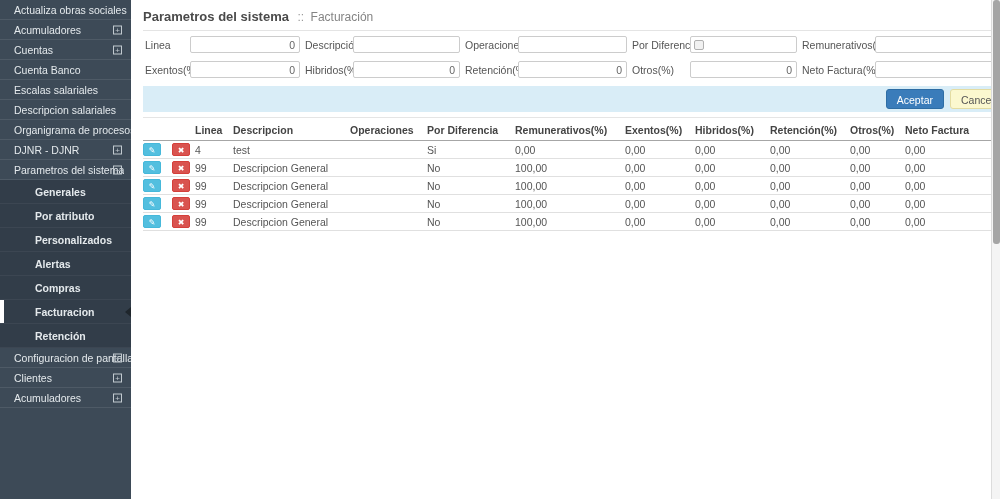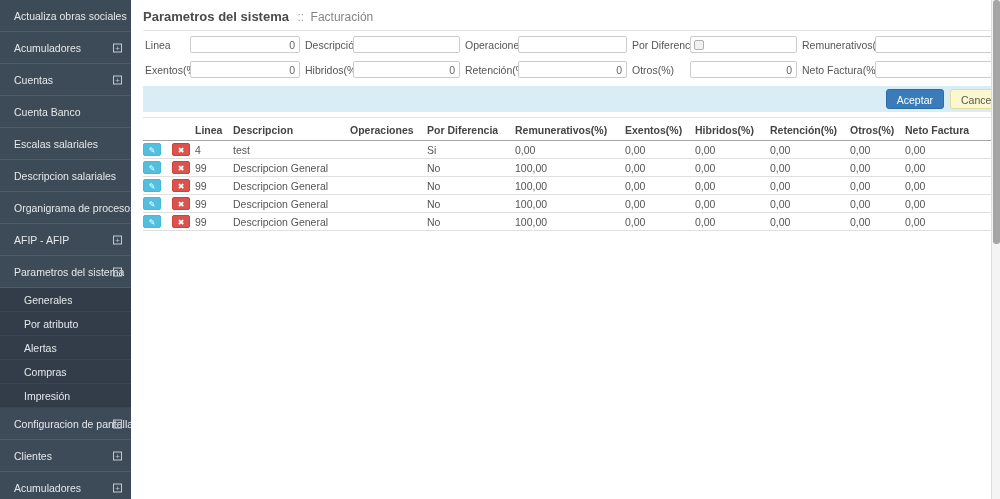--- a/index.html
+++ b/index.html
@@ -2,29 +2,29 @@
 <html><head>
 <meta charset="utf-8">
 <style>
   * { margin:0; padding:0; box-sizing:border-box; }
   html,body { width:1000px; height:499px; overflow:hidden; background:#fff;
     font-family:"Liberation Sans","DejaVu Sans",sans-serif; }
   .app { display:flex; width:1000px; height:499px; position:relative; }
 
   
   .sidebar { width:131px; min-width:131px; background:#3d4a57; color:#e4e9ec; font-size:10.5px; }
-  .side-item { position:relative; height:32px; display:flex; align-items:center;
+  .side-item { position:relative; height:20px; display:flex; align-items:center;
     padding-left:14px; border-bottom:1px solid rgba(255,255,255,0.09); cursor:pointer; }
   .side-item .lbl { white-space:nowrap; overflow:hidden; }
   .expander { position:absolute; right:9px; top:50%; transform:translateY(-50%);
     width:9px; height:9px; border:1px solid #c2cad0; color:#c2cad0; font-size:8px;
     line-height:7px; text-align:center; }
   .expander:empty { display:none; }
   .submenu { background:#323d49; }
-  .submenu .side-item { height:24px; padding-left:24px; border-bottom:1px solid rgba(255,255,255,0.05); }
+  .submenu .side-item { height:24px; padding-left:35px; border-bottom:1px solid rgba(255,255,255,0.05);font-weight:bold; }
   .active-bar { position:absolute; left:0; top:0; bottom:0; width:4px; background:#ffffff; }
   .active-arrow { position:absolute; right:0; top:50%; margin-top:-5px; width:0; height:0;
     border-top:5px solid transparent; border-bottom:5px solid transparent; border-right:6px solid #1f262c; }
 
   
   .main { flex:1; padding:0 13px 0 12px; position:relative; }
   .page-header { padding:7px 0 5px; border-bottom:1px solid #e4e4e4; }
   .page-title { font-size:13px; font-weight:bold; color:#4a4a4a; display:inline; }
   .page-sep { font-size:12px; color:#9a9a9a; display:inline; margin:0 2px 0 4px; }
   .page-subtitle { font-size:12px; color:#848484; display:inline; }
@@ -103,43 +103,51 @@
     </div>
     <div class="side-item">
       <span class="lbl">Descripcion salariales</span>
 
     </div>
     <div class="side-item">
       <span class="lbl">Organigrama de procesos</span>
 
     </div>
     <div class="side-item">
-      <span class="lbl">AFIP - AFIP</span>
+      <span class="lbl">DJNR - DJNR</span>
       <span class="expander">+</span>
     </div>
     <div class="side-item">
       <span class="lbl">Parametros del sistema</span>
       <span class="expander">−</span>
     </div>
 
     <div class="submenu">
       <div class="side-item">
         <span class="lbl">Generales</span>
       </div>
       <div class="side-item">
         <span class="lbl">Por atributo</span>
       </div>
       <div class="side-item">
+        <span class="lbl">Personalizados</span>
+      </div>
+      <div class="side-item">
         <span class="lbl">Alertas</span>
       </div>
       <div class="side-item">
         <span class="lbl">Compras</span>
       </div>
       <div class="side-item">
-        <span class="lbl">Impresión</span>
+        <span class="active-bar"></span>
+        <span class="lbl">Facturacion</span>
+        <span class="active-arrow"></span>
+      </div>
+      <div class="side-item">
+        <span class="lbl">Retención</span>
       </div>
     </div>
 
     <div class="side-item">
       <span class="lbl">Configuracion de pantallas</span>
       <span class="expander">+</span>
     </div>
     <div class="side-item">
       <span class="lbl">Clientes</span>
       <span class="expander">+</span>

